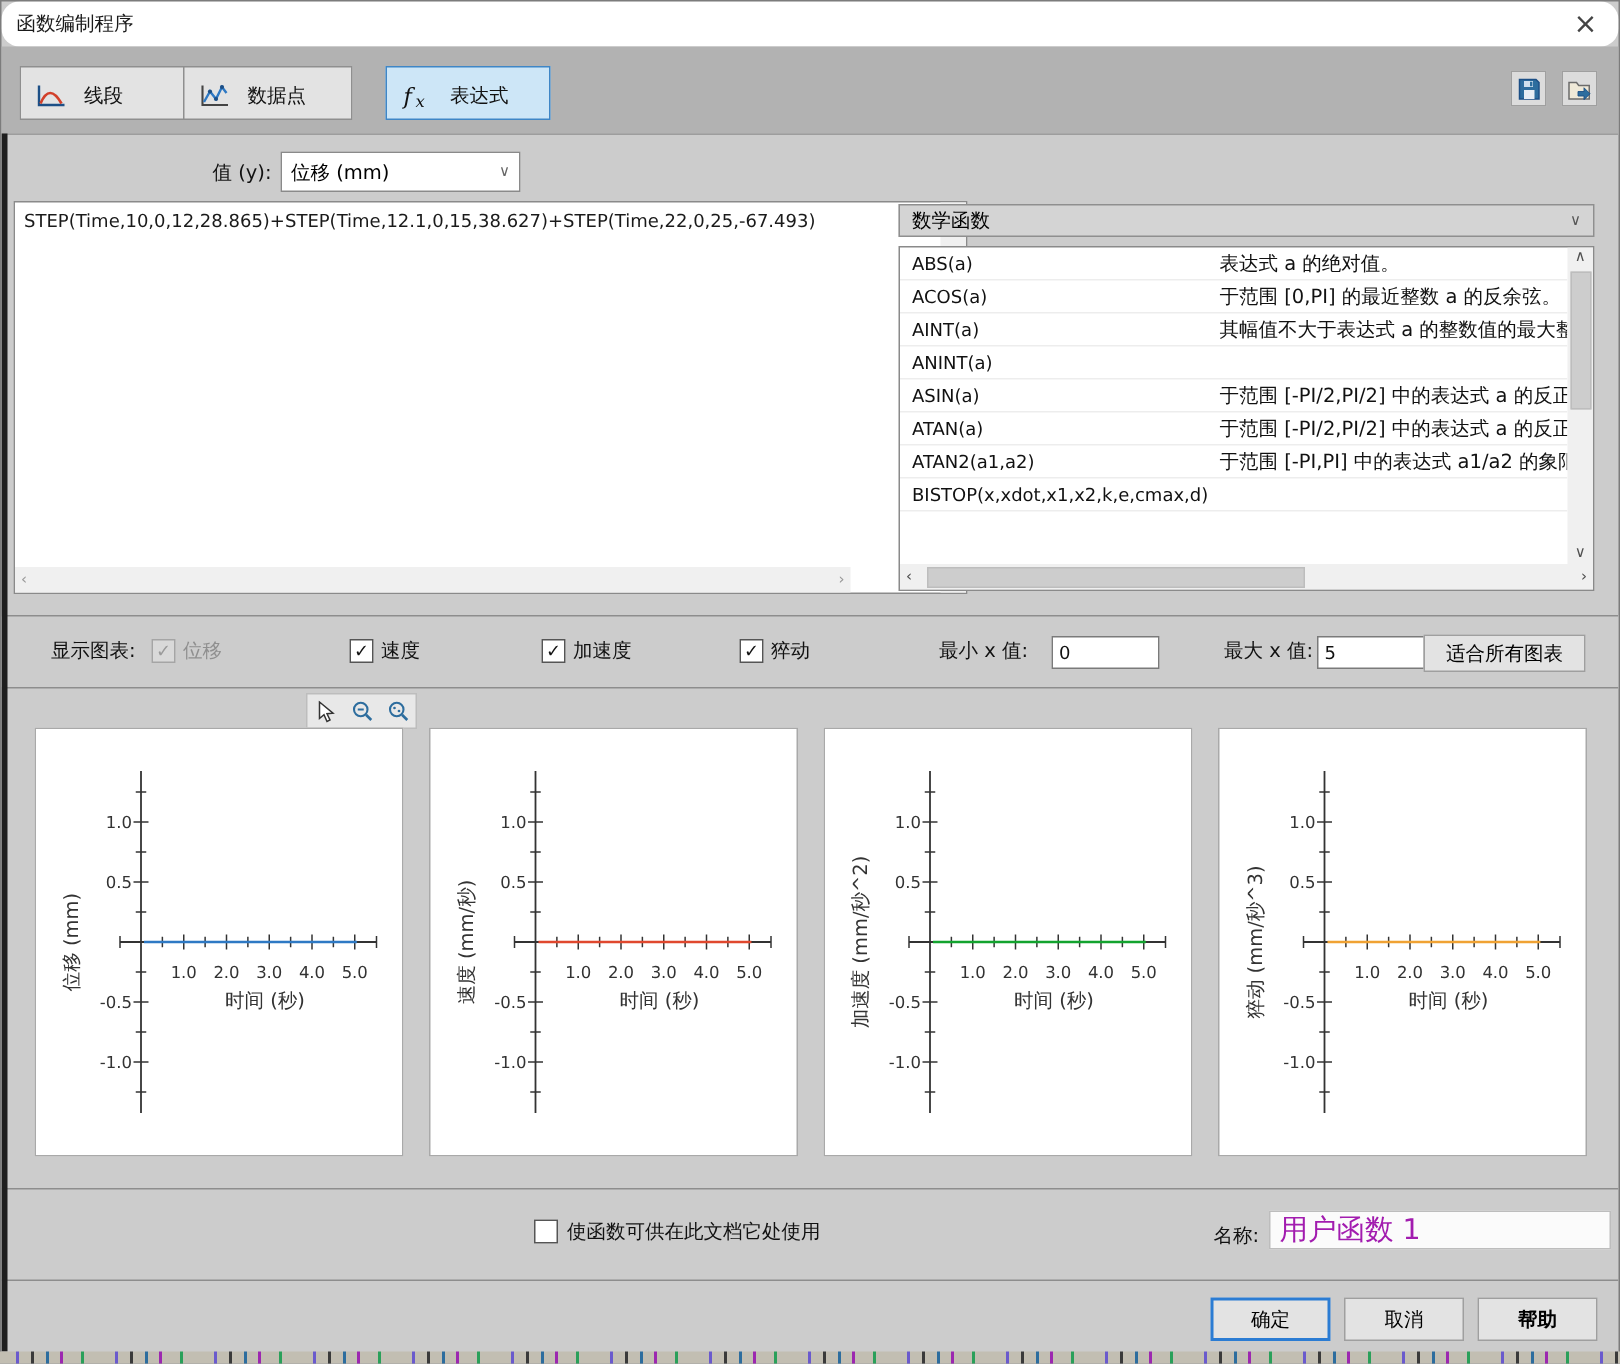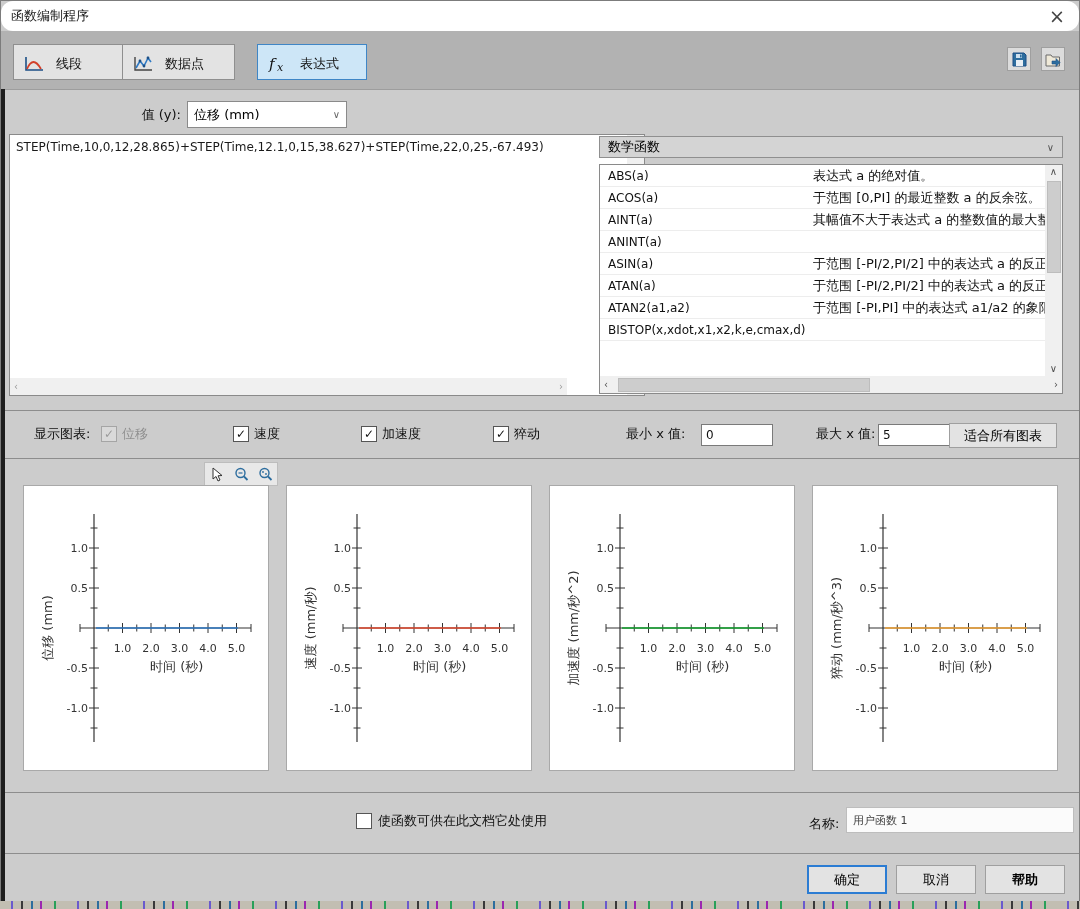--- a/index.html
+++ b/index.html
@@ -52,21 +52,21 @@
   .fit-btn{position:absolute;left:948px;top:12px;width:108px;height:25px;background:#e3e3e3;border:1px solid #9f9f9f;font-size:13px;font-family:inherit;cursor:pointer;}
   
   .chart-tools{position:absolute;left:203px;top:461px;width:72px;height:22px;background:#e8e8e8;border:1px solid #bdbdbd;display:flex;align-items:center;justify-content:space-around;}
   .ct-btn{width:20px;height:18px;display:flex;align-items:center;justify-content:center;background:transparent;border:none;padding:0;cursor:pointer;}
   
   .chart-card{position:absolute;top:484px;width:246px;height:286px;background:#fff;border:1px solid #a9a9a9;box-sizing:border-box;}
   
   .footer-sep{position:absolute;left:0;top:791px;width:100%;border-top:1px solid #8d8d8d;}
   .share-wrap{position:absolute;left:355px;top:811px;display:flex;align-items:center;gap:6px;font-size:13px;color:#111;}
   .name-label{position:absolute;left:808px;top:814px;font-size:13px;color:#111;}
-  .name-input{position:absolute;left:845px;top:806px;width:214px;height:24px;border:1px solid #bdbdbd;background:#fbfbfb;color:#404040;font-size:11px;font-family:inherit;padding:0 6px;}
+  .name-input{position:absolute;left:845px;top:806px;width:214px;height:24px;border:1px solid #bdbdbd;background:#fbfbfb;color:#a21caf;font-size:19px;font-family:inherit;padding:0 6px;}
   .btn-sep{position:absolute;left:0;top:852px;width:100%;border-top:1px solid #8d8d8d;}
   .dlg-btn{position:absolute;top:864px;width:80px;height:29px;background:#e3e3e3;border:1px solid #9f9f9f;font-size:13px;font-family:inherit;cursor:pointer;}
   .dlg-btn.default{border:2px solid #2b7cd3;}
   
   .left-strip{position:absolute;left:0;top:88px;width:4px;height:812px;background:#1e1e1e;}
   .bottom-strip{position:absolute;left:0;top:901px;width:1080px;height:8px;
      background:repeating-linear-gradient(90deg,#c2beb2 0 11px,#6a5acd 11px 13px,#c2beb2 13px 21px,#3a3a3a 21px 23px,#c2beb2 23px 31px,#2d6d9e 31px 33px,#c2beb2 33px 40px,#9c27b0 40px 42px,#c2beb2 42px 54px,#2aa05a 54px 56px,#c2beb2 56px 66px);}
 </style>
 </head>
 <body>

